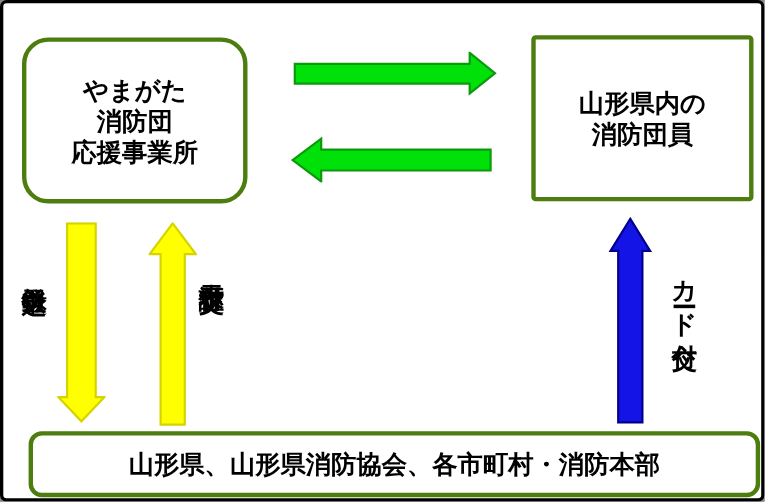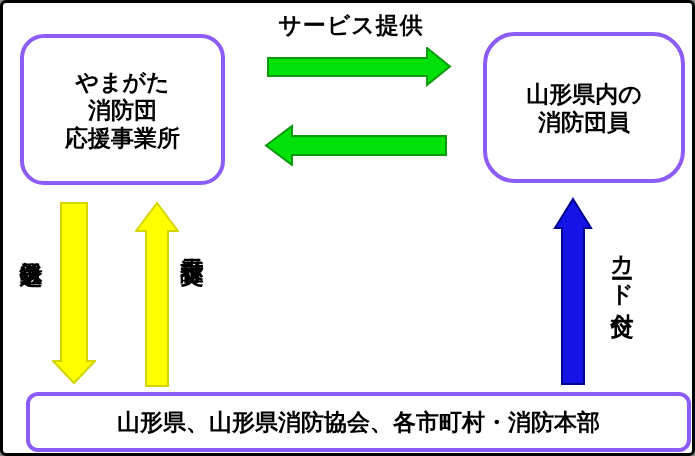--- a/index.html
+++ b/index.html
@@ -11,29 +11,29 @@
     border:3px solid #000;
     border-radius:6px;
     font-family:"Liberation Sans","DejaVu Sans",sans-serif;
     overflow:hidden;
     margin:0 auto;
   }
   .node{
     position:absolute;
     box-sizing:border-box;
     background:#fff;
-    border:4px solid #8b5cf6;
+    border:4px solid #4d7c0f;
     display:flex;align-items:center;justify-content:center;
     text-align:center;
     font-weight:bold;
     color:#000;
   }
   .node-text{white-space:pre-line;font-size:23px;line-height:28px;}
   .node-left{left:17px;top:31px;width:205px;height:151px;border-radius:24px;}
-  .node-right{left:480px;top:29px;width:202px;height:151px;border-radius:32px;}
+  .node-right{left:480px;top:29px;width:202px;height:151px;border-radius:4px;}
   .node-bottom{left:23px;top:389px;width:665px;height:60px;border-radius:12px;align-items:center;}
   .node-bottom .node-text{font-size:23px;line-height:26px;}
   .hlabel{
     position:absolute;
     width:200px;
     text-align:center;
     font-size:23px;font-weight:bold;color:#000;
     letter-spacing:1px;
   }
   .vlabel{
@@ -59,21 +59,20 @@
 
   <div class="node node-right">
     <div class="node-text">山形県内の
 消防団員</div>
   </div>
 
   <div class="node node-bottom">
     <div class="node-text">山形県、山形県消防協会、各市町村・消防本部</div>
   </div>
 
-  <div class="hlabel" style="left:248px;top:7px;">サービス提供</div>
   <svg class="arrow-svg" style="left:263px;top:44px;" width="186" height="40">
     <polygon points="2,11 161,11 161,1 184,19.5 161,38 161,29 2,29" stroke-width="2" fill="#00E10A" stroke="#0C9A0C"></polygon>
   </svg>
 
   <svg class="arrow-svg" style="left:261px;top:121px;" width="184" height="42">
     <polygon points="2,21.5 28,2 28,12 182,12 182,31 28,31 28,41" stroke-width="2" fill="#00E10A" stroke="#0C9A0C"></polygon>
   </svg>
 
   <div class="vlabel" style="left:14px;top:240px;">登録申込</div>
   <svg class="arrow-svg" style="left:49px;top:199px;" width="44" height="183">

